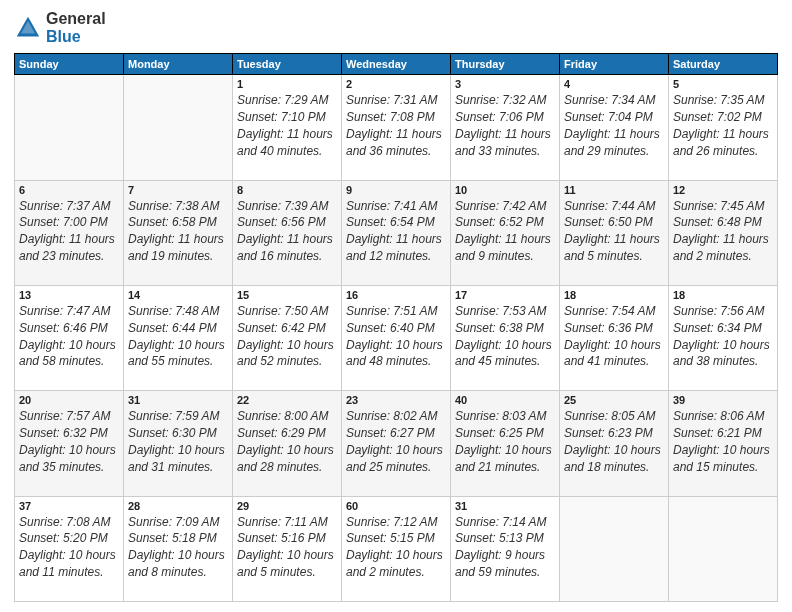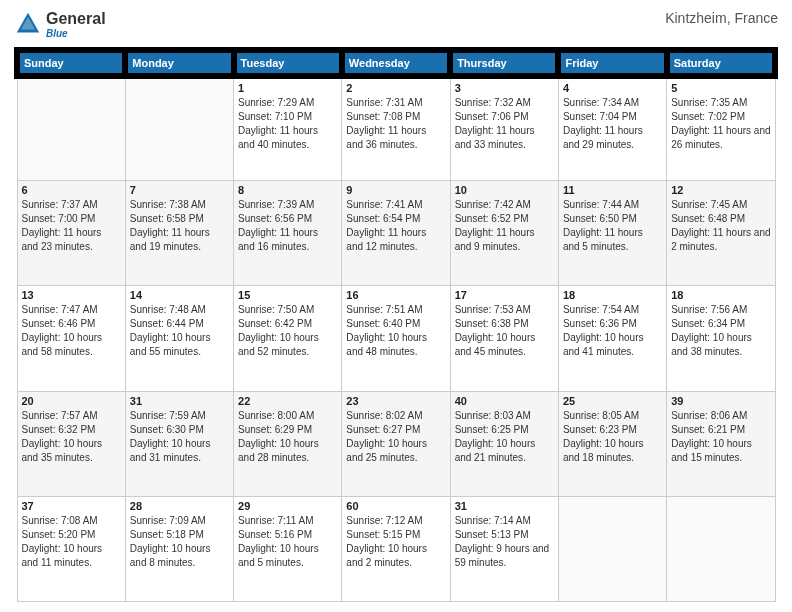--- a/index.html
+++ b/index.html
@@ -32,24 +32,23 @@
       display: flex;
       flex-direction: column;
       line-height: 1.1;
     }
     .logo-general {
       font-size: 16px;
       font-weight: bold;
       color: #333;
     }
     .logo-blue {
-      font-size: 10px;
+      font-size: 16px;
       font-weight: bold;
       color: #1a6faf;
-      font-style: italic;
     }
     .logo-icon {
       width: 28px;
       height: 28px;
     }
     .title-block {
       text-align: right;
     }
     .month-title {
       font-size: 32px;
@@ -67,21 +66,21 @@
       flex: 1;
       table-layout: fixed;
     }
     .calendar-table th {
       background: #1a6faf;
       color: #fff;
       font-size: 11px;
       font-weight: bold;
       padding: 4px 4px;
       text-align: left;
-      border: 6px solid #000000;
+      border: 1px solid #000000;
     }
     .calendar-table td {
       border: 1px solid #ccc;
       vertical-align: top;
       padding: 3px 4px;
       font-size: 8.5px;
       color: #333;
       height: 88px;
     }
     .calendar-table tr:nth-child(even) td {
@@ -91,23 +90,24 @@
       background: #fff;
     }
     .day-num {
       font-size: 11px;
       font-weight: bold;
       color: #222;
       display: block;
       margin-bottom: 2px;
     }
     .day-info {
-      font-size: 10px;
+      font-size: 12px;
       color: #333;
       line-height: 1.4;
+      font-style: italic;
     }
     .empty-cell {
       background: #f9f9f9 !important;
     }
   </style>
 </head>
 <body>
 
 <div class="page">
   <div class="header">
@@ -115,21 +115,20 @@
       <svg class="logo-icon" viewBox="0 0 40 40">
         <polygon points="20,4 36,32 4,32" fill="#1a6faf"></polygon>
         <polygon points="20,10 30,28 10,28" fill="#fff" opacity="0.3"></polygon>
       </svg>
       <div class="logo-text">
         <span class="logo-general">General</span>
         <span class="logo-blue">Blue</span>
       </div>
     </div>
     <div class="title-block">
-      <div class="subtitle">Kintzheim, France</div>
     </div>
   </div>
 
   <table class="calendar-table">
     <thead>
       <tr>
         <th>Sunday</th>
         <th>Monday</th>
         <th>Tuesday</th>
         <th>Wednesday</th>

